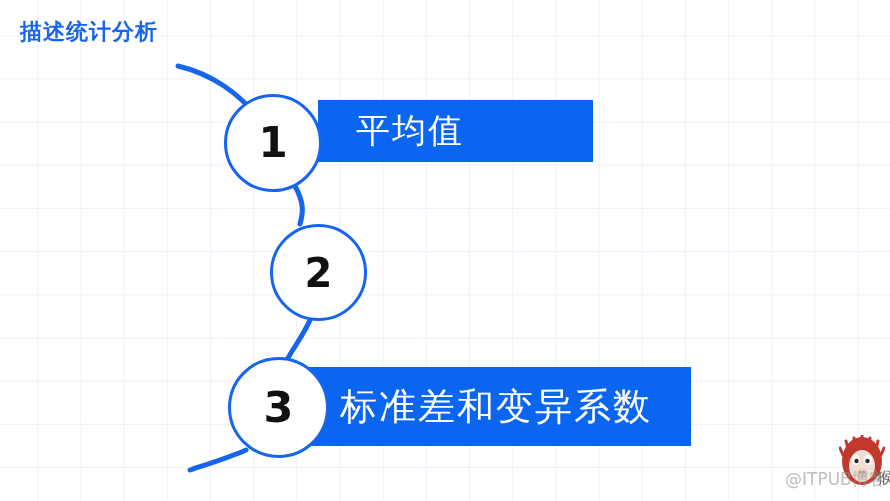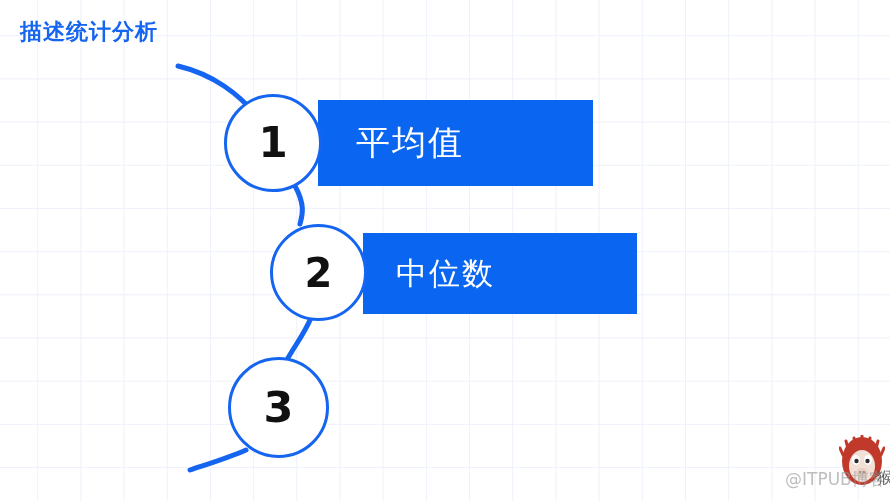--- a/index.html
+++ b/index.html
@@ -59,21 +59,21 @@
     justify-content:center;
     box-sizing:border-box;
   }
   .circle-num{
     color:#111111;
     font-weight:bold;
     line-height:1;
   }
 
   
-  #bar-1{ left:318px; top:100px; width:275px; height:86px; padding-left:38px; }
+  #bar-1{ left:318px; top:100px; width:275px; height:62px; padding-left:38px; }
   #bar-1 .bar-label{ font-size:34px; }
   #circle-1{ left:224px; top:94px; width:98px; height:98px; }
   #circle-1 .circle-num{ font-size:42px; }
 
   
   #bar-2{ left:363px; top:233px; width:274px; height:81px; padding-left:33px; }
   #bar-2 .bar-label{ font-size:31px; }
   #circle-2{ left:270px; top:224px; width:97px; height:97px; }
   #circle-2 .circle-num{ font-size:40px; }
 
@@ -129,27 +129,27 @@
              C 228 458, 208 464, 190 470" fill="none" stroke="#1565f0" stroke-width="5" stroke-linecap="round"></path>
   </svg>
 
   <div class="bar" id="bar-1">
     <span class="bar-label">平均值</span>
   </div>
   <div class="circle" id="circle-1">
     <span class="circle-num">1</span>
   </div>
 
-  <div class="bar" id="bar-2">
-    <span class="bar-label">中位数</span>
-  </div>
   <div class="circle" id="circle-2">
     <span class="circle-num">2</span>
   </div>
 
+  <div class="bar" id="bar-3">
+    <span class="bar-label">标准差和变异系数</span>
+  </div>
   <div class="circle" id="circle-3">
     <span class="circle-num">3</span>
   </div>
 
   <div id="watermark">
     <svg id="wm-monkey" viewBox="0 0 46 52" xmlns="http://www.w3.org/2000/svg">
       <ellipse cx="23" cy="26" rx="20" ry="24" fill="#c0392b"></ellipse>
       <path d="M4 20 L1 13 M9 14 L7 6 M16 11 L15 3 M23 9 L23 1 M30 11 L31 3 M37 14 L39 6 M42 20 L45 13" stroke="#c0392b" stroke-width="3" stroke-linecap="round"></path>
       <ellipse cx="23" cy="31" rx="13" ry="16" fill="#f2dfd6"></ellipse>
       <ellipse cx="17" cy="25" rx="4" ry="5" fill="#ffffff"></ellipse>

